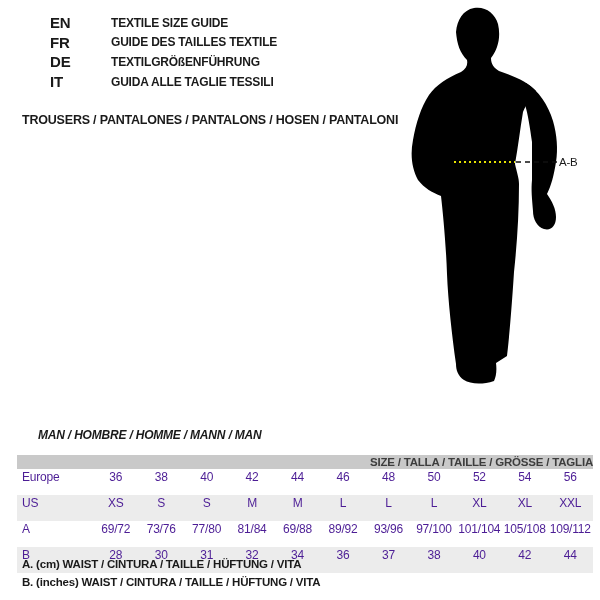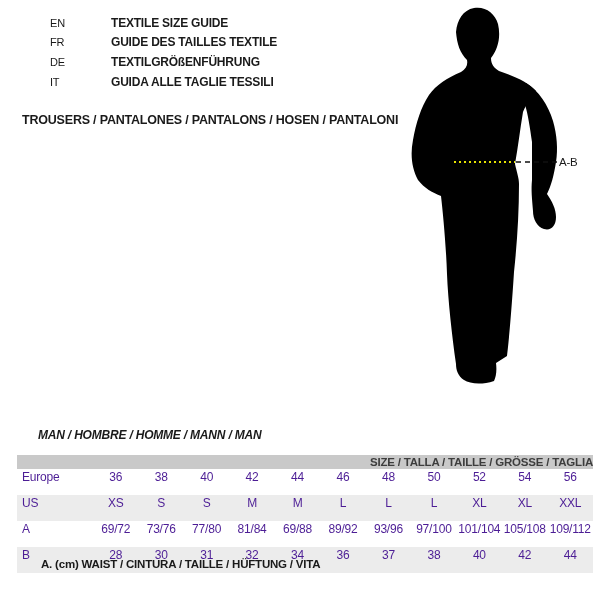--- a/index.html
+++ b/index.html
@@ -4,41 +4,41 @@
 <style>
   html,body{margin:0;padding:0;}
   body{
     width:600px;height:600px;position:relative;background:#ffffff;
     font-family:"Liberation Sans", sans-serif;color:#1a1a1a;overflow:hidden;
   }
   .abs{position:absolute;}
   
   .lang-list{left:22px;top:13px;width:360px;}
   .lang-row{display:flex;height:19.6px;align-items:center;}
-  .lang-code{width:36px;font-size:11px;font-weight:400;letter-spacing:-0.2px;padding-left:28px;}
+  .lang-code{width:36px;font-size:15px;font-weight:700;letter-spacing:-0.2px;padding-left:28px;}
   .lang-label{font-size:12px;font-weight:700;letter-spacing:-0.2px;white-space:nowrap;margin-left:25px;}
   
   .category-title{left:22px;top:113px;font-size:12.5px;font-weight:700;letter-spacing:-0.2px;white-space:nowrap;}
   .gender-title{left:38px;top:428px;font-size:12px;font-weight:700;letter-spacing:-0.2px;white-space:nowrap;font-style:italic;}
   
   .figure-area{left:390px;top:0;width:210px;height:400px;}
   .ab-label{left:559px;top:156px;font-size:11.5px;font-weight:400;letter-spacing:-0.2px;}
   
   .size-table{left:17px;top:455px;width:576px;font-size:12px;letter-spacing:-0.2px;}
   .thead{
     height:14px;line-height:14px;background:#c9c9c9;color:#3d3d3d;
     font-size:11.5px;font-weight:700;padding-left:5px;box-sizing:border-box;text-align:right;
   }
   .trow{display:flex;height:26px;line-height:17px;color:#4c1d95;}
   .trow.alt{background:#ececec;}
   .tcell{flex:1;text-align:center;white-space:nowrap;}
   .tcell.label{flex:0 0 76px;text-align:left;padding-left:5px;box-sizing:border-box;}
   
   .notes{left:22px;top:555px;}
-  .note{font-size:11.5px;font-weight:700;letter-spacing:-0.2px;line-height:18px;white-space:nowrap;margin-left:19px;}
+  .note{font-size:11.5px;font-weight:700;letter-spacing:-0.2px;line-height:18px;white-space:nowrap;}
 </style>
 </head>
 <body>
 
 <div class="abs lang-list">
   <div class="lang-row">
     <span class="lang-code">EN</span>
     <span class="lang-label">TEXTILE SIZE GUIDE</span>
   </div>
   <div class="lang-row">
@@ -160,13 +160,14 @@
         <div class="tcell">38</div>
         <div class="tcell">40</div>
         <div class="tcell">42</div>
         <div class="tcell">44</div>
       </div>
     </div>
 </div>
 
 <div class="abs notes">
   <div class="note">A. (cm) WAIST / CINTURA / TAILLE / HÜFTUNG / VITA</div>
+  <div class="note">B. (inches) WAIST / CINTURA / TAILLE / HÜFTUNG / VITA</div>
 </div>
 
 </body></html>

